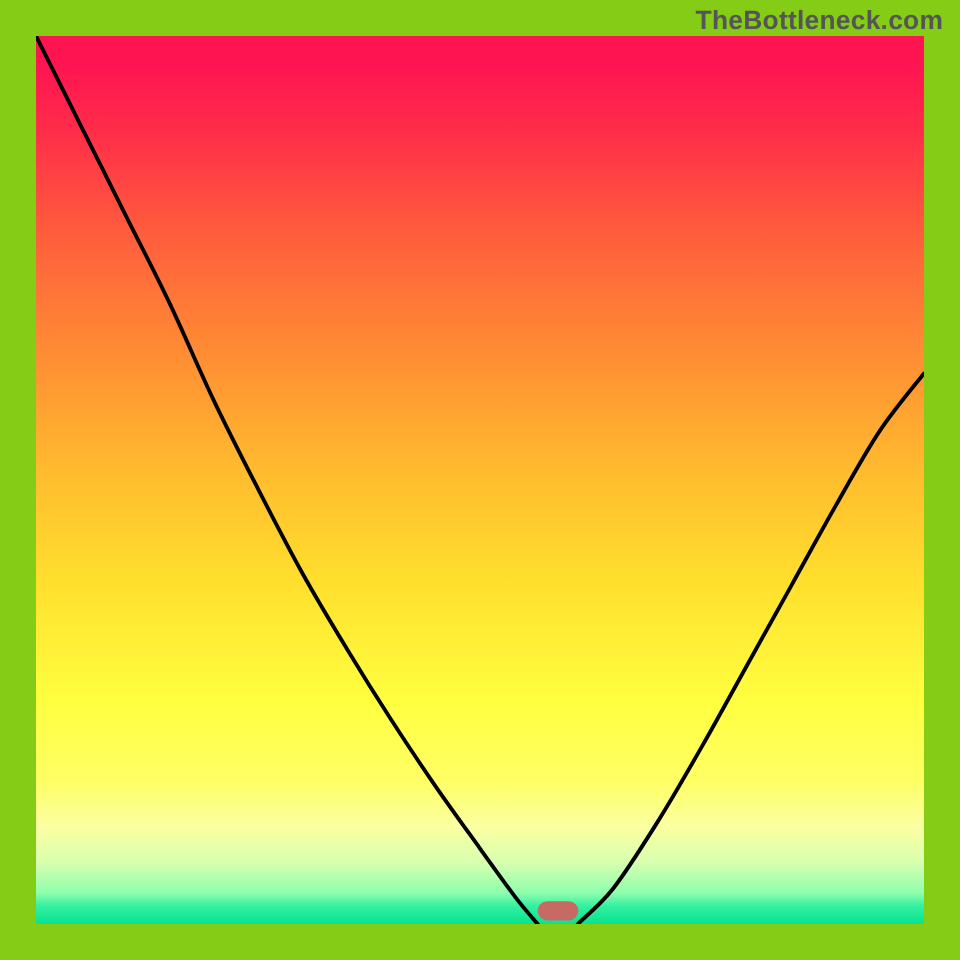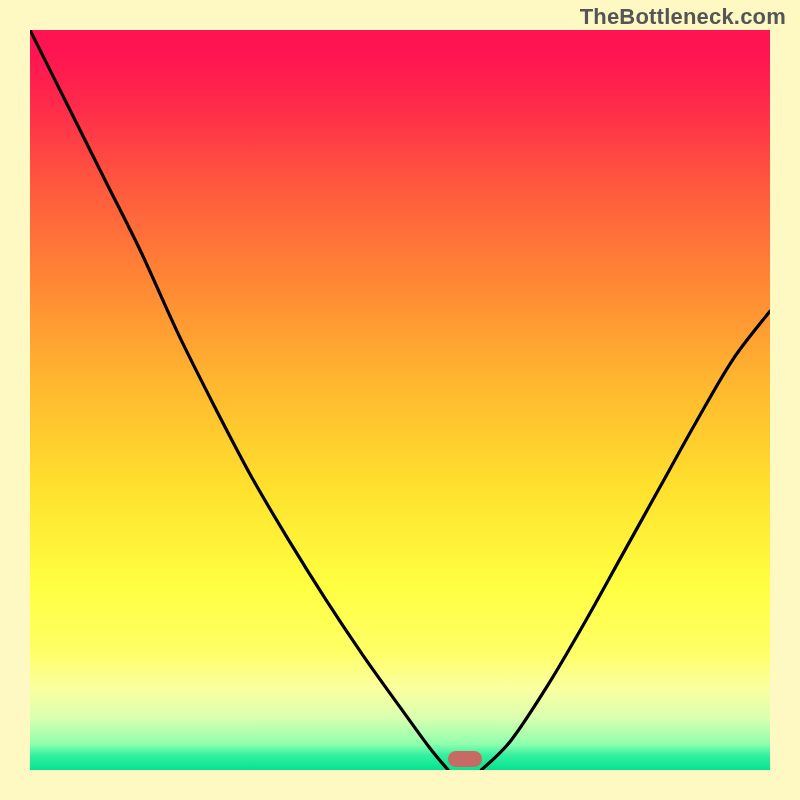--- a/index.html
+++ b/index.html
@@ -8,21 +8,21 @@
     width: 800px;
     height: 800px;
     background: #000;
     overflow: hidden;
     font-family: Arial, Helvetica, sans-serif;
   }
   .frame {
     position: relative;
     width: 800px;
     height: 800px;
-    background: #fef9c3;
+    background: #84cc16;
   }
   .attribution {
     position: absolute;
     top: 4px;
     right: 14px;
     font-size: 22px;
     font-weight: 600;
     color: #555558;
     letter-spacing: 0.2px;
     z-index: 10;

